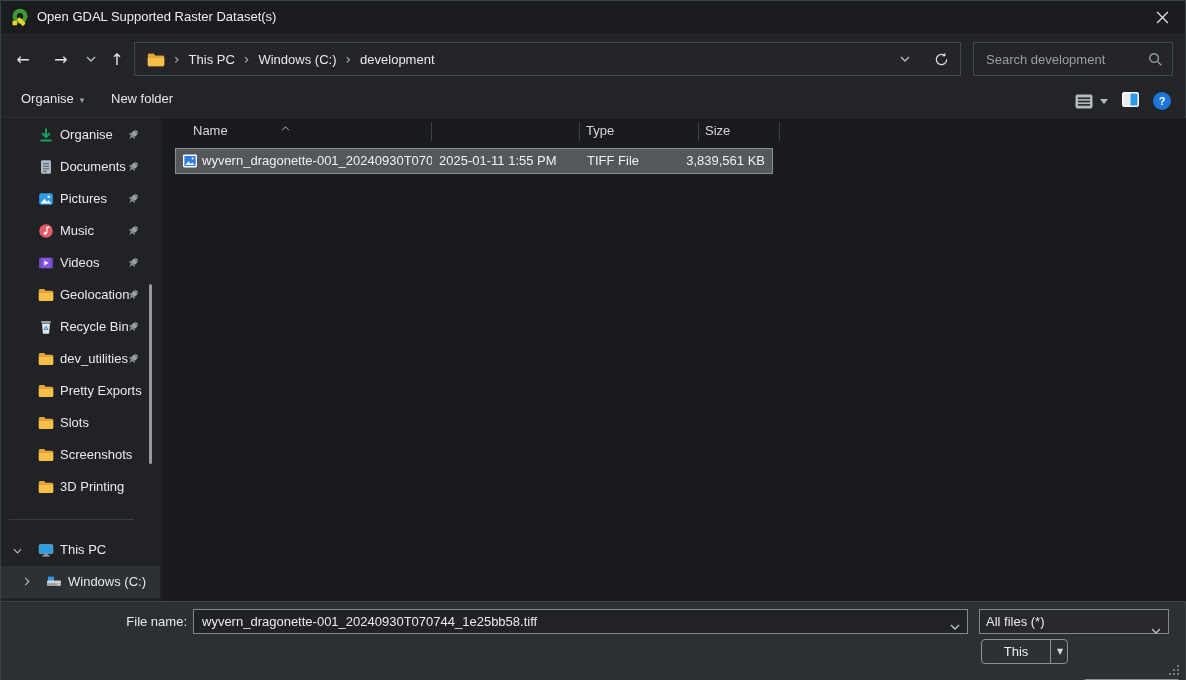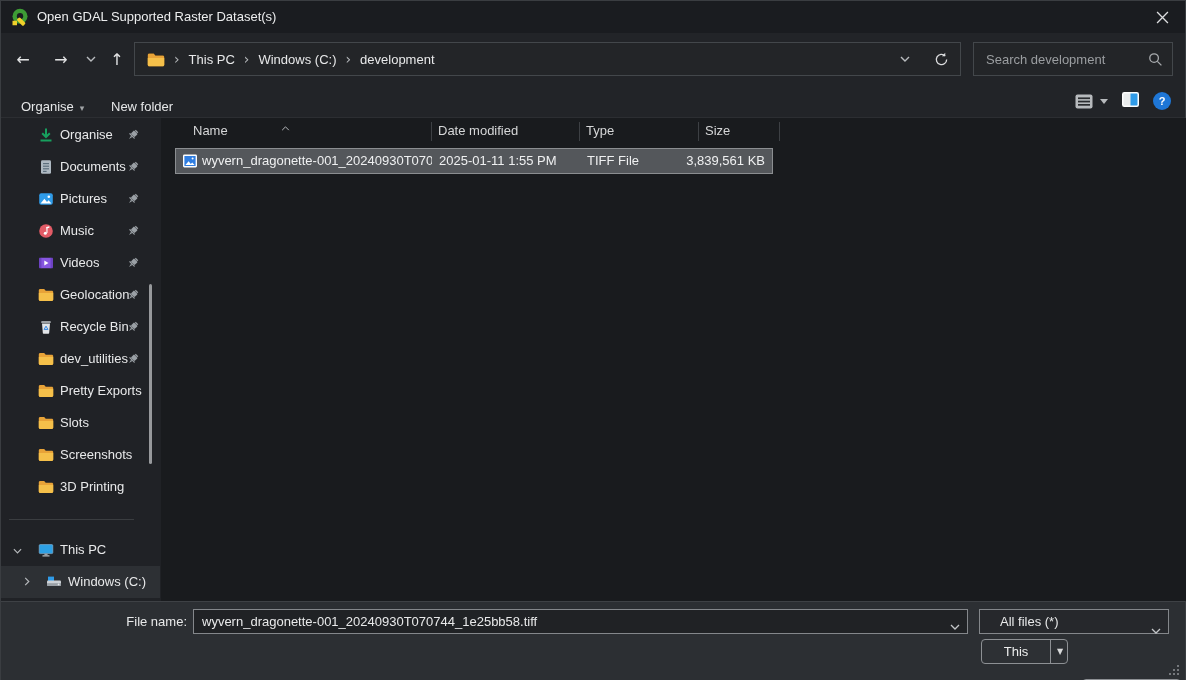--- a/index.html
+++ b/index.html
@@ -22,21 +22,21 @@
   .crumb-sep { color:#b4b7ba; font-family:"DejaVu Sans",sans-serif; font-size:14px; padding:0 9px; }
   .crumb { color:#e8e9ea; cursor:pointer; }
   .addr-right { position:absolute; right:0; top:0; height:32px; display:flex; align-items:center; }
   .searchbox { position:absolute; left:972px; top:9px; width:200px; height:34px; background:#232528; border:1px solid #43474b; }
   .searchbox input { position:absolute; left:0; top:0; width:100%; height:100%; background:transparent; border:none; outline:none; color:#d9dadb; font-family:"Liberation Sans",sans-serif; font-size:13px; padding:0 30px 0 12px; }
   .searchbox input::placeholder { color:#9b9ea1; }
   .search-glyph { position:absolute; right:9px; top:9px; }
 
   
   .toolbar { position:absolute; left:0; top:84px; width:100%; height:33px; background:#222428; border-bottom:1px solid #2c2e32; }
-  .tb-btn { position:absolute; top:0; height:32px; line-height:44px; color:#e6e7e8; cursor:pointer; }
+  .tb-btn { position:absolute; top:0; height:32px; line-height:27px; color:#e6e7e8; cursor:pointer; }
   .tb-caret { color:#a0a3a6; font-family:"DejaVu Sans",sans-serif; font-size:9px; margin-left:6px; }
   .tb-icons { position:absolute; right:14px; top:0; height:32px; display:flex; align-items:center; gap:14px; }
 
   
   .sidebar { position:absolute; left:0; top:117px; width:160px; height:483px; background:#202226; }
   .side-item { position:absolute; left:0; width:160px; height:32px; cursor:pointer; }
   .si-icon { position:absolute; left:37px; top:8px; width:16px; height:16px; }
   .si-label { position:absolute; left:59px; top:0; line-height:32px; color:#e8e9ea; white-space:nowrap; }
   .si-pin { position:absolute; left:125px; top:9px; width:14px; height:14px; }
   .side-divider { position:absolute; left:8px; width:125px; height:1px; background:#3a3d40; }
@@ -52,21 +52,21 @@
   .file-row { position:absolute; left:14px; top:30px; width:598px; height:26px; background:#54575b; border:1px solid #8b8e91; cursor:pointer; }
   .file-row .cell { position:absolute; top:0; line-height:24px; color:#eff0f1; white-space:nowrap; }
   .row-icon { position:absolute; left:6px; top:4px; width:16px; height:16px; }
 
   
   .footer { position:absolute; left:0; top:600px; width:100%; height:79px; background:#2c2f33; border-top:1px solid #3e4145; }
   .fn-label { position:absolute; left:100px; top:0; width:86px; height:39px; line-height:39px; text-align:right; color:#e8e9ea; }
   .fn-input { position:absolute; left:192px; top:7px; width:775px; height:25px; background:#202225; border:1px solid #84878b; }
   .fn-input input { width:100%; height:100%; background:transparent; border:none; outline:none; color:#e8e9ea; font-family:"Liberation Sans",sans-serif; font-size:13px; padding:0 26px 0 8px; }
   .combo-chevron { position:absolute; right:7px; top:8px; }
-  .ft-select { position:absolute; left:978px; top:7px; width:190px; height:25px; background:#26282c; border:1px solid #84878b; line-height:23px; padding-left:20px; color:#e8e9ea; cursor:pointer; }
+  .ft-select { position:absolute; left:978px; top:7px; width:190px; height:25px; background:#26282c; border:1px solid #84878b; line-height:23px; padding-left:6px; color:#e8e9ea; cursor:pointer; }
   .btn { position:absolute; top:37px; height:25px; background:#2d3034; border:1px solid #8d9094; border-radius:4px; color:#eceded; text-align:center; line-height:23px; cursor:pointer; }
   .btn-open { left:980px; width:87px; }
   .open-label { position:absolute; left:0; top:0; width:68px; line-height:23px; }
   .open-split { position:absolute; left:68px; top:0; width:1px; height:23px; background:#8d9094; }
   .open-arrow { position:absolute; left:70px; top:0; width:16px; line-height:23px; font-family:"DejaVu Sans",sans-serif; font-size:8px; color:#d8d9da; }
   .btn-cancel { left:1081px; width:99px;margin-top:40px; }
   .resize-grip { position:absolute; right:5px; bottom:4px; width:11px; height:11px; }
 </style>
 </head>
 <body>
@@ -374,21 +374,20 @@
   </div>
 
   <div class="filearea">
     <div class="col-head" style="left:32px;width:230px">Name</div>
     <span class="sort-arrow">
       <svg width="9" height="5" viewBox="0 0 10 6">
           <path d="M1 5l4-4 4 4" fill="none" stroke="#b6b9bc" stroke-width="1.2"></path>
         </svg>
     </span>
     <div class="col-sep" style="left:270px"></div>
-    <div class="col-head" style="left:277px;width:140px">Date modified</div>
     <div class="col-sep" style="left:418px"></div>
     <div class="col-head" style="left:425px;width:110px">Type</div>
     <div class="col-sep" style="left:537px"></div>
     <div class="col-head" style="left:544px;width:70px">Size</div>
     <div class="col-sep" style="left:618px"></div>
 
     <div class="file-row">
       <svg class="row-icon" viewBox="0 0 16 16">
           <rect x="1" y="1.6" width="14" height="12.8" rx="1.4" fill="#fdfdfd"></rect>
           <rect x="2.4" y="3" width="11.2" height="10" fill="#2f7de0"></rect>

